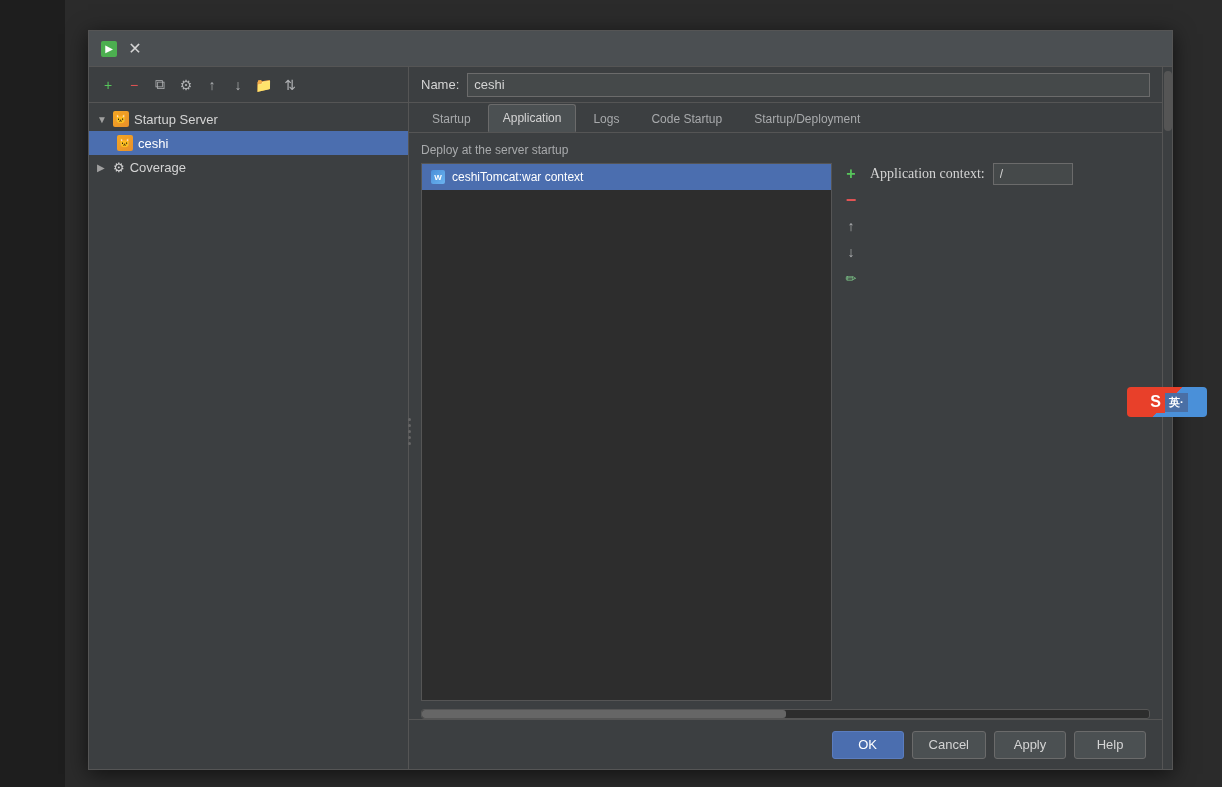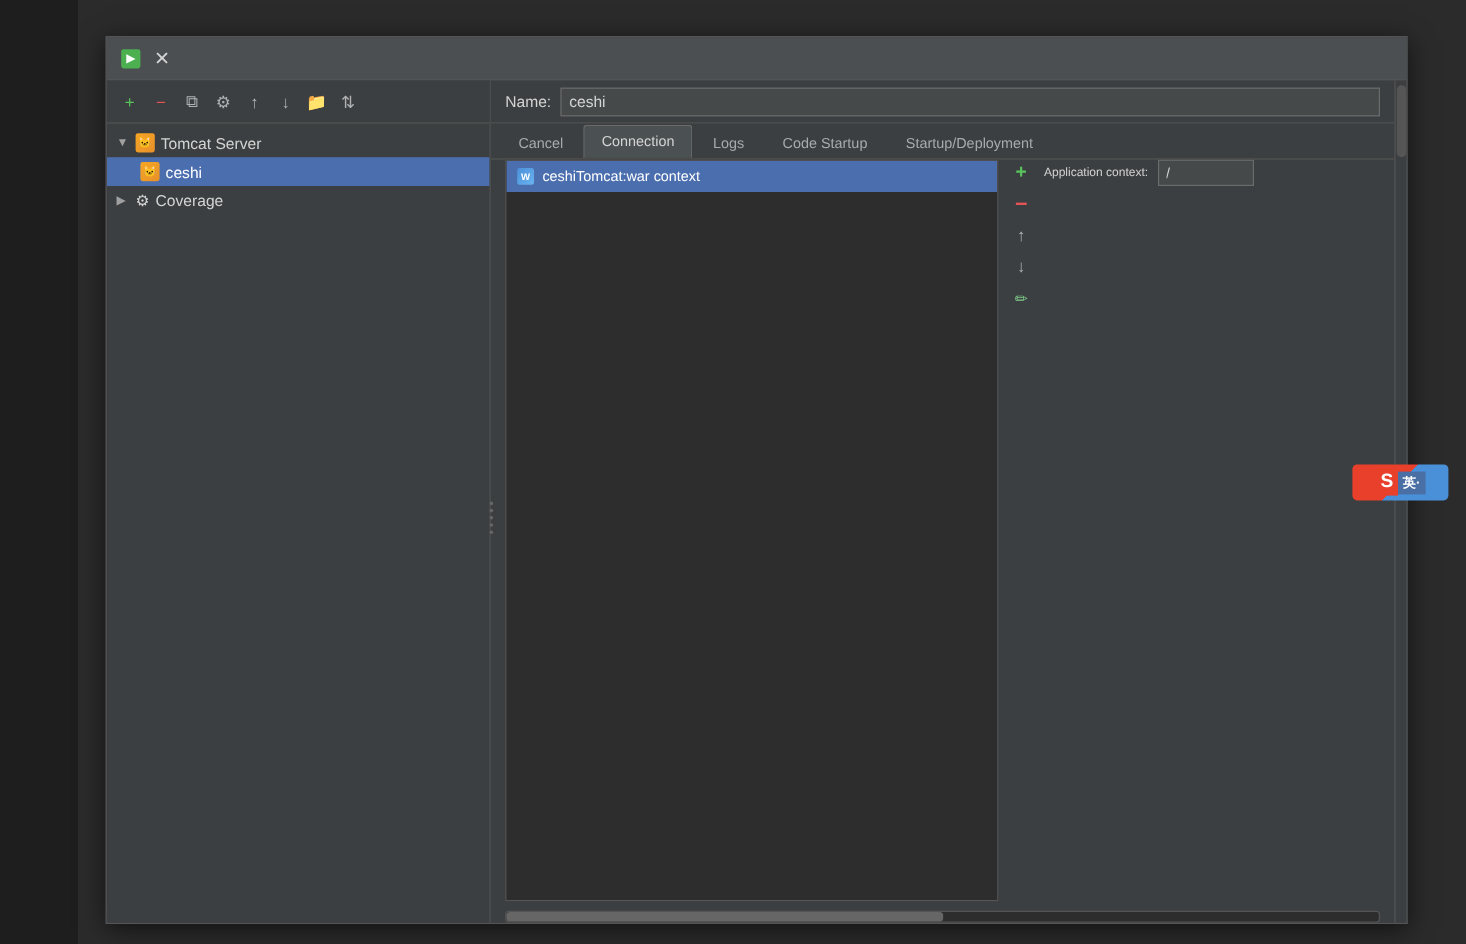--- a/index.html
+++ b/index.html
@@ -367,22 +367,23 @@
       color: #afb1b3;
       font-size: 14px;
       background: transparent;
     }
 
     .artifact-btn.green { color: #57c55b; font-size: 16px; font-weight: bold; }
     .artifact-btn.red { color: #e35454; font-size: 18px; font-weight: bold; line-height: 1; }
     .artifact-btn.pencil { color: #7ec88a; font-size: 13px; }
 
     .app-context-label {
-      font-size: 10px;
-      color: #d4d4d4;
+      font-size: 14px;
+      color: #d4d4d4;
+      font-family: Liberation Serif, serif;
     }
 
     .app-context-input {
       width: 80px;
       height: 22px;
       background: #45494a;
       border: 1px solid #6b6b6b;
       color: #d4d4d4;
       padding: 0 6px;
       font-size: 12px;
@@ -525,21 +526,21 @@
         <div class="toolbar-btn">↓</div>
         <div class="toolbar-btn">📁</div>
         <div class="toolbar-btn">⇅</div>
       </div>
 
       <div class="tree-area">
 
         <div class="tree-item">
           <span class="arrow">▼</span>
           <div class="tomcat-icon" style="margin-right:5px;">🐱</div>
-          <span>Tomcat Server</span>
+          <span>Startup Server</span>
         </div>
 
         <div class="tree-item selected" style="padding-left: 28px;">
           <div class="tomcat-icon" style="margin-right:5px;">🐱</div>
           <span>ceshi</span>
         </div>
 
         <div class="tree-item">
           <span class="arrow">▶</span>
           <span style="margin-right:5px; font-size:13px;">⚙</span>
@@ -558,29 +559,30 @@
     </div>
 
     <div class="right-panel">
 
       <div class="name-row">
         <span class="name-label">Name:</span>
         <input class="name-input" type="text" value="ceshi" style="">
       </div>
 
       <div class="tabs-bar">
-        <div class="tab">Cancel</div>
-        <div class="tab active">Connection</div>
+        <div class="tab">Startup</div>
+        <div class="tab active">Application</div>
         <div class="tab">Logs</div>
         <div class="tab">Code Startup</div>
         <div class="tab">Startup/Deployment</div>
       </div>
 
       <div class="tab-content">
 
+        <div class="deploy-label">Deploy at the server startup</div>
 
         <div class="deploy-area">
 
           <div class="artifact-list">
             <div class="artifact-item selected">
               <div class="artifact-icon">
                 <div class="war-icon">W</div>
               </div>
               <span>ceshiTomcat:war context</span>
             </div>
@@ -602,20 +604,26 @@
           </div>
 
         </div>
 
         <div class="h-scrollbar">
           <div class="h-scrollbar-thumb"></div>
         </div>
 
       </div>
 
+      <div class="dialog-footer">
+        <button class="footer-btn primary">OK</button>
+        <button class="footer-btn">Cancel</button>
+        <button class="footer-btn">Apply</button>
+        <button class="footer-btn">Help</button>
+      </div>
 
     </div>
 
     <div class="right-scrollbar">
       <div class="right-scrollbar-thumb"></div>
     </div>
 
   </div>
 
 </div>

